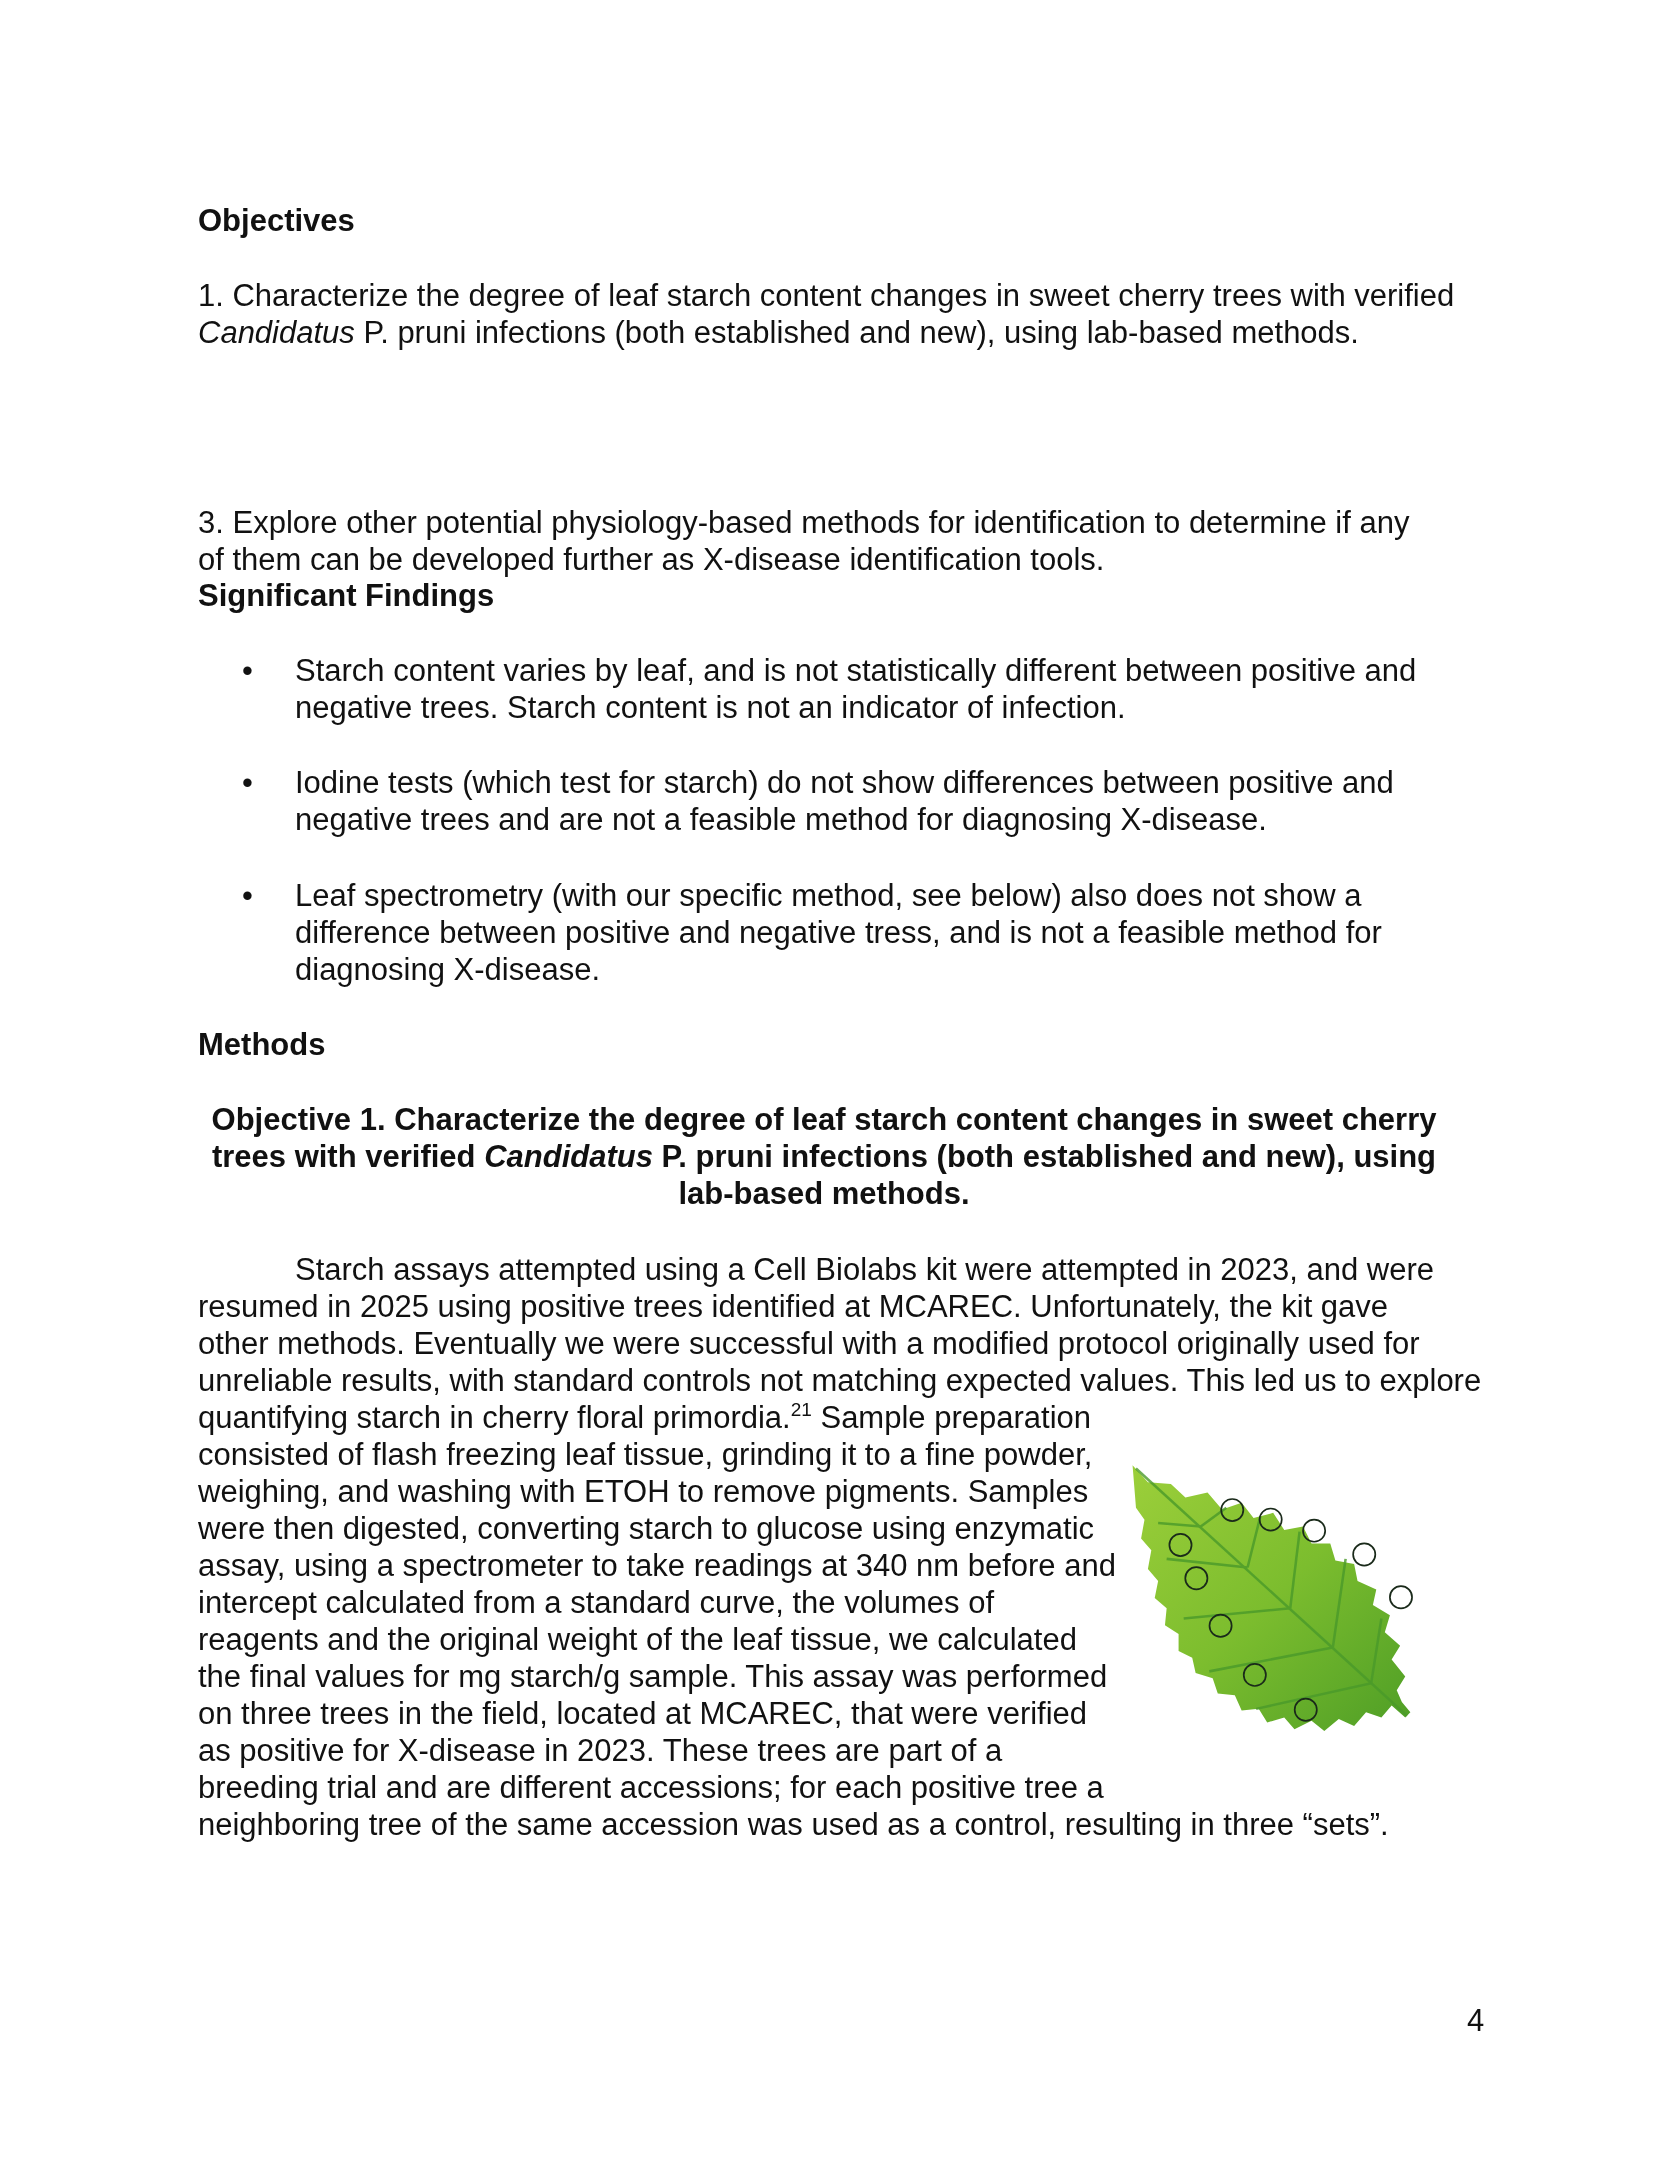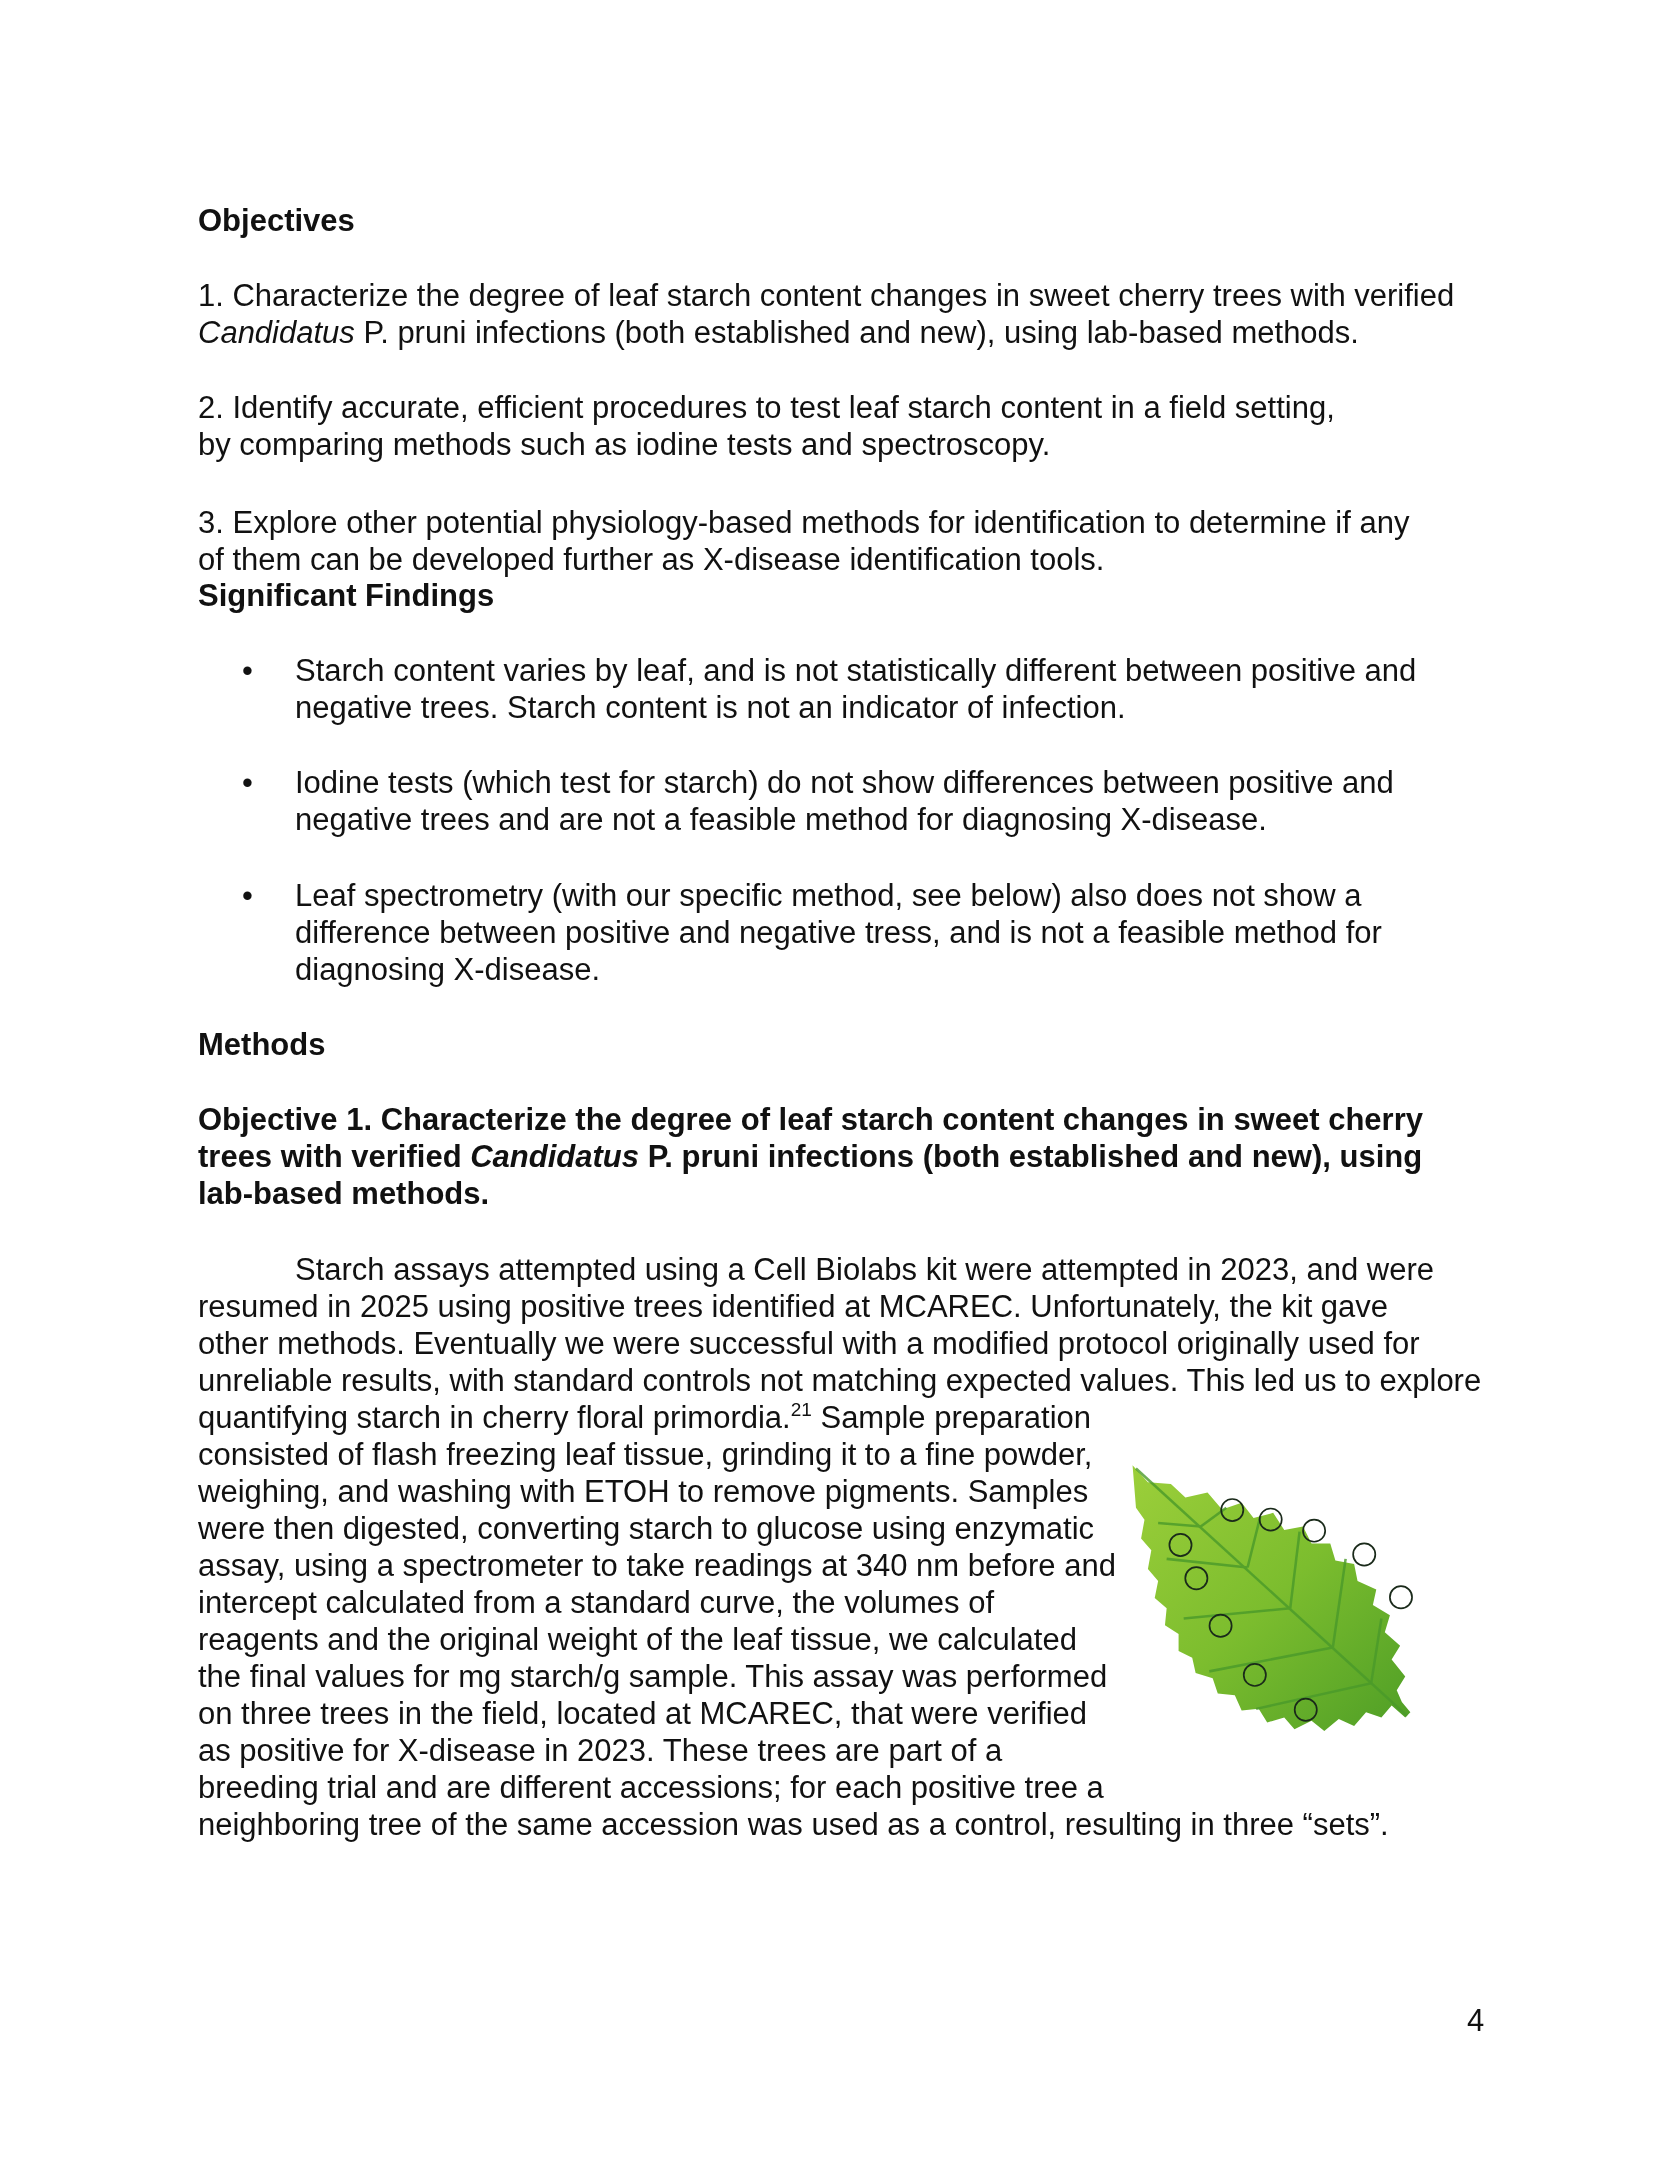--- a/index.html
+++ b/index.html
@@ -29,24 +29,20 @@
 
   <div class="abs bold" style="top:202px;">Objectives</div>
 
   <p class="abs" style="top:277px;">
     <span>1.</span>
     <span>Characterize the degree of leaf starch content changes in sweet cherry trees with verified</span><br>
     <span class="it">Candidatus</span>
     <span>P. pruni infections (both established and new), using lab-based methods.</span>
   </p>
 
-  <p class="abs" style="top:389px; width:1175px;">
-    <span>2.</span>
-    <span>Identify accurate, efficient procedures to test leaf starch content in a field setting, by comparing methods such as iodine tests and spectroscopy.</span>
-  </p>
 
   <p class="abs" style="top:488px; width:1244px;margin-top:16px;">
     <span>3.</span>
     <span>Explore other potential physiology-based methods for identification to determine if any of them can be developed further as X-disease identification tools.</span>
   </p>
 
   <div class="abs bold" style="top:577px;">Significant Findings</div>
 
   <ul class="bullet-list" style="top:652px;">
     <li class="bullet-item" style="width:1133px;">
@@ -62,21 +58,21 @@
   </ul>
   <ul class="bullet-list" style="top:877px;">
     <li class="bullet-item" style="width:1175px;">
       <span class="bullet-dot">•</span>
       <span>Leaf spectrometry (with our specific method, see below) also does not show a difference between positive and negative tress, and is not a feasible method for diagnosing X-disease.</span>
     </li>
   </ul>
 
   <div class="abs bold" style="top:1026px;">Methods</div>
 
-  <p class="abs bold" style="top:1101px; width:1252px;">
+  <p class="abs bold" style="top:1101px; width:1252px;text-align:center;">
     <span>Objective 1. Characterize the degree of leaf starch content changes in sweet cherry trees with verified</span>
     <span class="it">Candidatus</span>
     <span>P. pruni infections (both established and new), using lab-based methods.</span>
   </p>
 
   <div class="abs" style="top:1251px;">
     <div><span class="indent"></span><span>Starch assays attempted using a Cell Biolabs kit were attempted in 2023, and were</span></div>
     <div>resumed in 2025 using positive trees identified at MCAREC. Unfortunately, the kit gave</div>
     <div>other methods. Eventually we were successful with a modified protocol originally used for</div>
     <div>unreliable results, with standard controls not matching expected values. This led us to explore</div>

